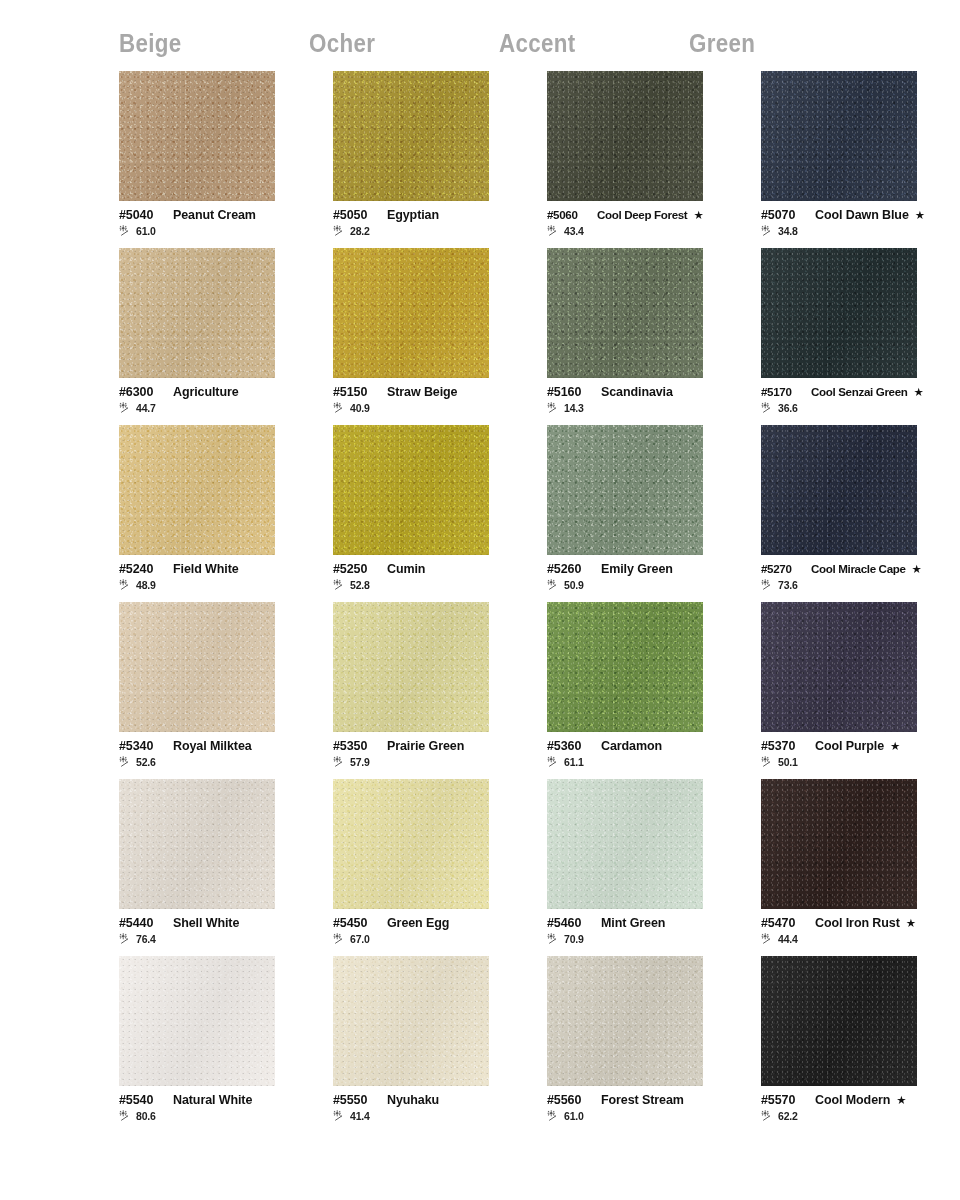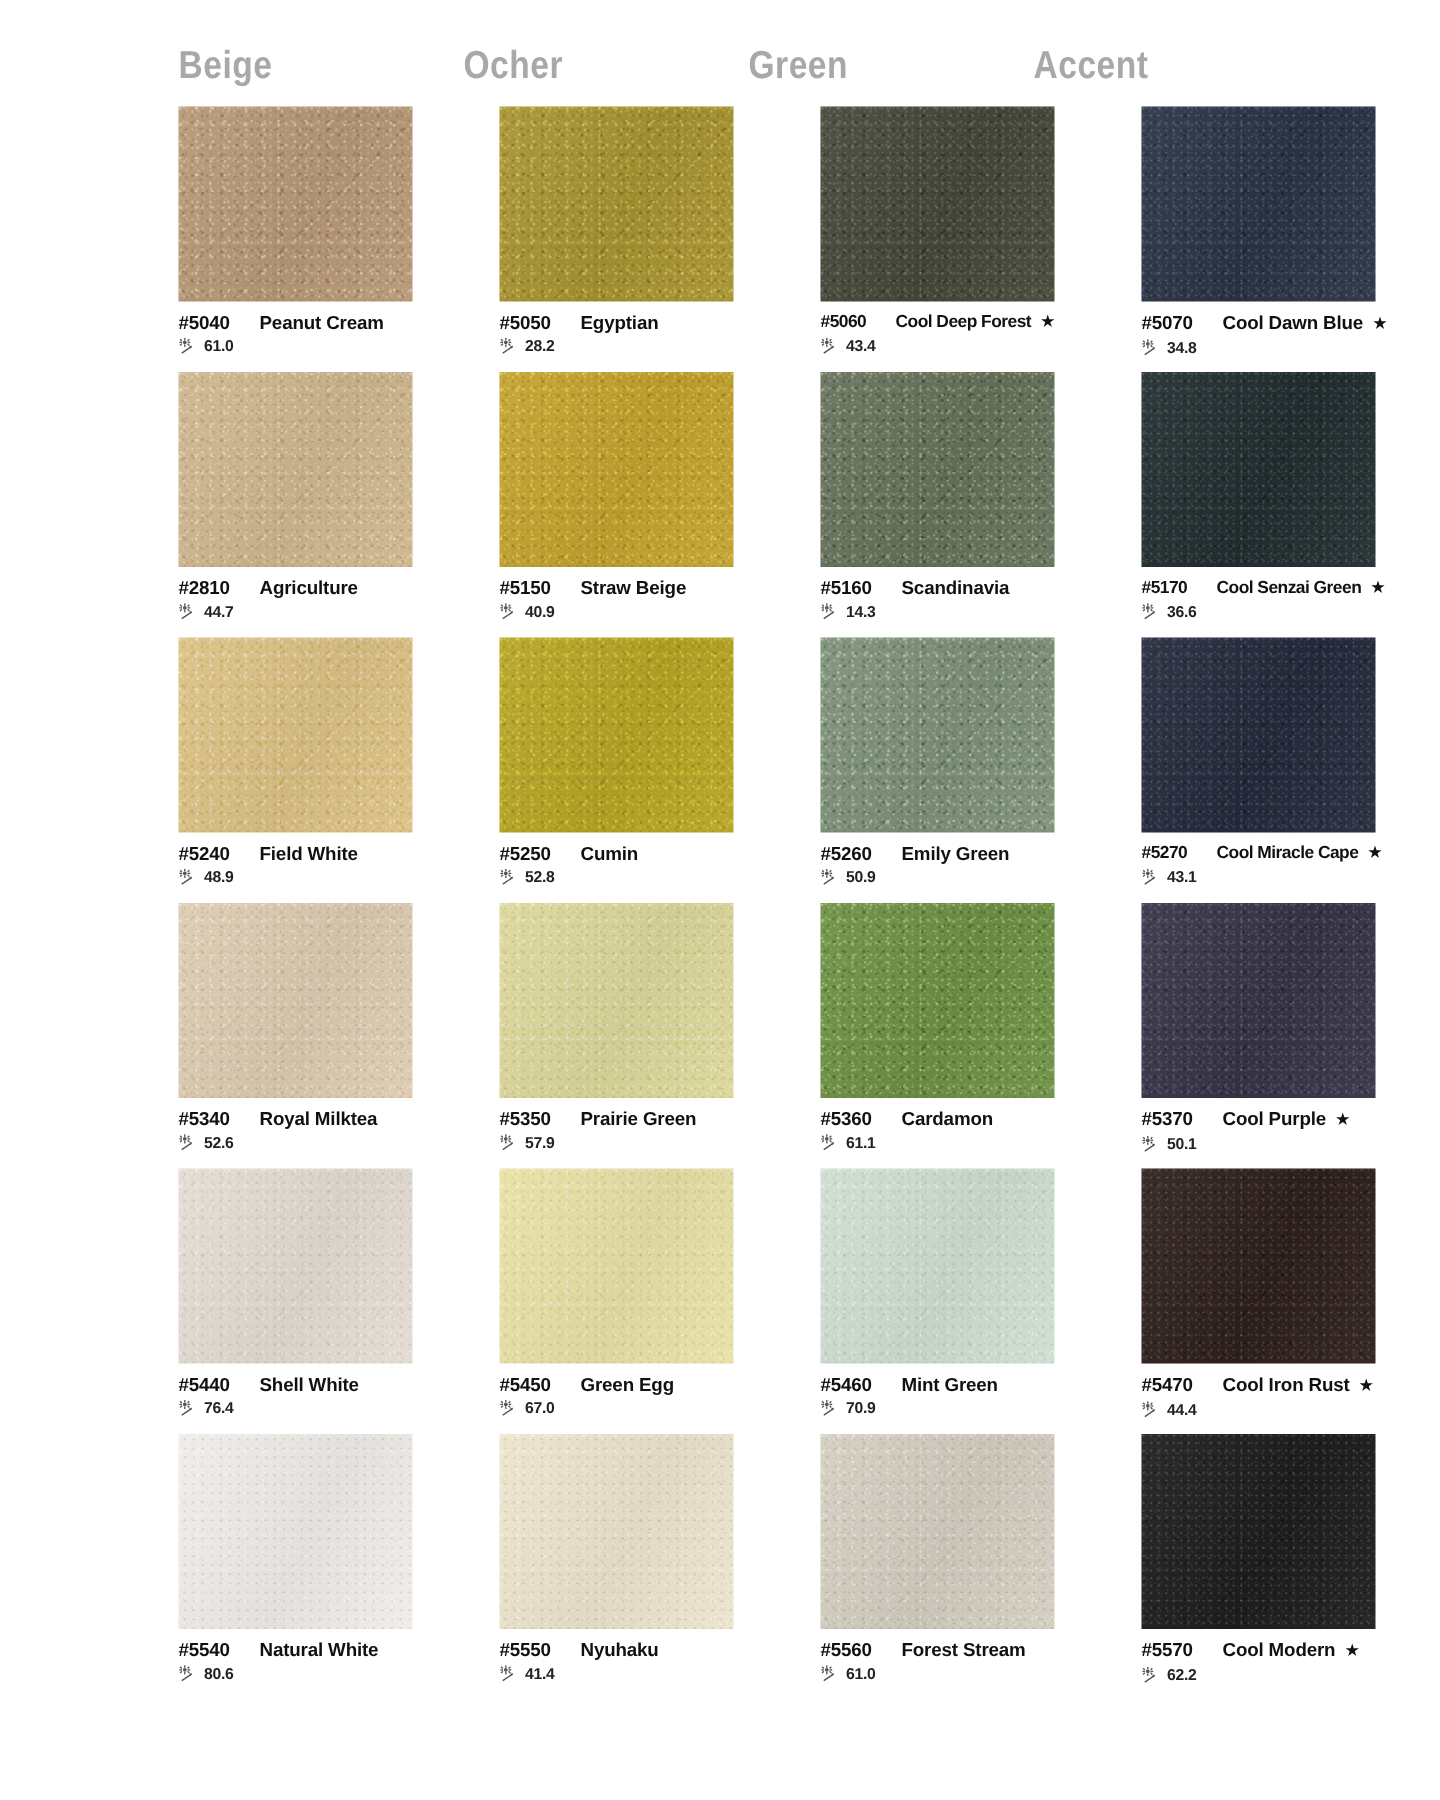--- a/index.html
+++ b/index.html
@@ -169,24 +169,24 @@
 <div class="sheet">
 
   <div class="header-row">
     <div class="header-cell">
       <span class="header-label">Beige</span>
     </div>
     <div class="header-cell">
       <span class="header-label">Ocher</span>
     </div>
     <div class="header-cell">
-      <span class="header-label">Green</span>
+      <span class="header-label">Accent</span>
     </div>
     <div class="header-cell">
-      <span class="header-label">Accent</span>
+      <span class="header-label">Green</span>
     </div>
   </div>
 
   <div class="grid" id="swatch-grid">
       <div class="swatch-row">
         <div class="swatch-cell">
           <div class="chip" style="background-color: rgb(183, 152, 118);">
             <div class="grain"></div>
             <div class="grain2"></div>
             <div class="sheen"></div>
@@ -322,21 +322,21 @@
       </div>
       <div class="swatch-row">
         <div class="swatch-cell">
           <div class="chip" style="background-color: rgb(206, 182, 142);">
             <div class="grain"></div>
             <div class="grain2"></div>
             <div class="sheen"></div>
           </div>
           <div class="caption">
             <div class="caption-line1">
-              <span class="swatch-code">#2810</span>
+              <span class="swatch-code">#6300</span>
               <span class="swatch-name">Agriculture</span>
             </div>
             <div class="caption-line2">
               <span class="reflect-icon">
                 <svg width="15" height="12" viewBox="0 0 15 12" aria-hidden="true">
                   <g fill="#555555">
                     <circle cx="4.2" cy="3.2" r="1.25"></circle>
                     <rect x="3.75" y="0.2" width="0.9" height="1.7"></rect>
                     <rect x="3.75" y="4.6" width="0.9" height="1.7"></rect>
                     <rect x="0.6" y="2.8" width="1.7" height="0.9"></rect>
@@ -578,21 +578,21 @@
                     <rect x="6.1" y="2.8" width="1.7" height="0.9"></rect>
                     <rect x="1.2" y="0.9" width="0.9" height="1.6" transform="rotate(-45 1.65 1.7)"></rect>
                     <rect x="6.2" y="0.9" width="0.9" height="1.6" transform="rotate(45 6.65 1.7)"></rect>
                     <rect x="1.2" y="4.0" width="0.9" height="1.6" transform="rotate(45 1.65 4.8)"></rect>
                     <rect x="6.2" y="4.0" width="0.9" height="1.6" transform="rotate(-45 6.65 4.8)"></rect>
                   </g>
                   <path d="M2.2 10.4 L8.6 6.1" stroke="#555555" stroke-width="0.95" fill="none"></path>
                   <path d="M7.1 5.7 L9.1 5.5 L8.2 7.3 Z" fill="#555555"></path>
                 </svg>
               </span>
-              <span class="reflect-value">43.1</span>
+              <span class="reflect-value">73.6</span>
             </div>
           </div>
         </div>
       </div>
       <div class="swatch-row">
         <div class="swatch-cell">
           <div class="chip" style="background-color: rgb(221, 203, 176);">
             <div class="grain"></div>
             <div class="grain2"></div>
             <div class="sheen"></div>

